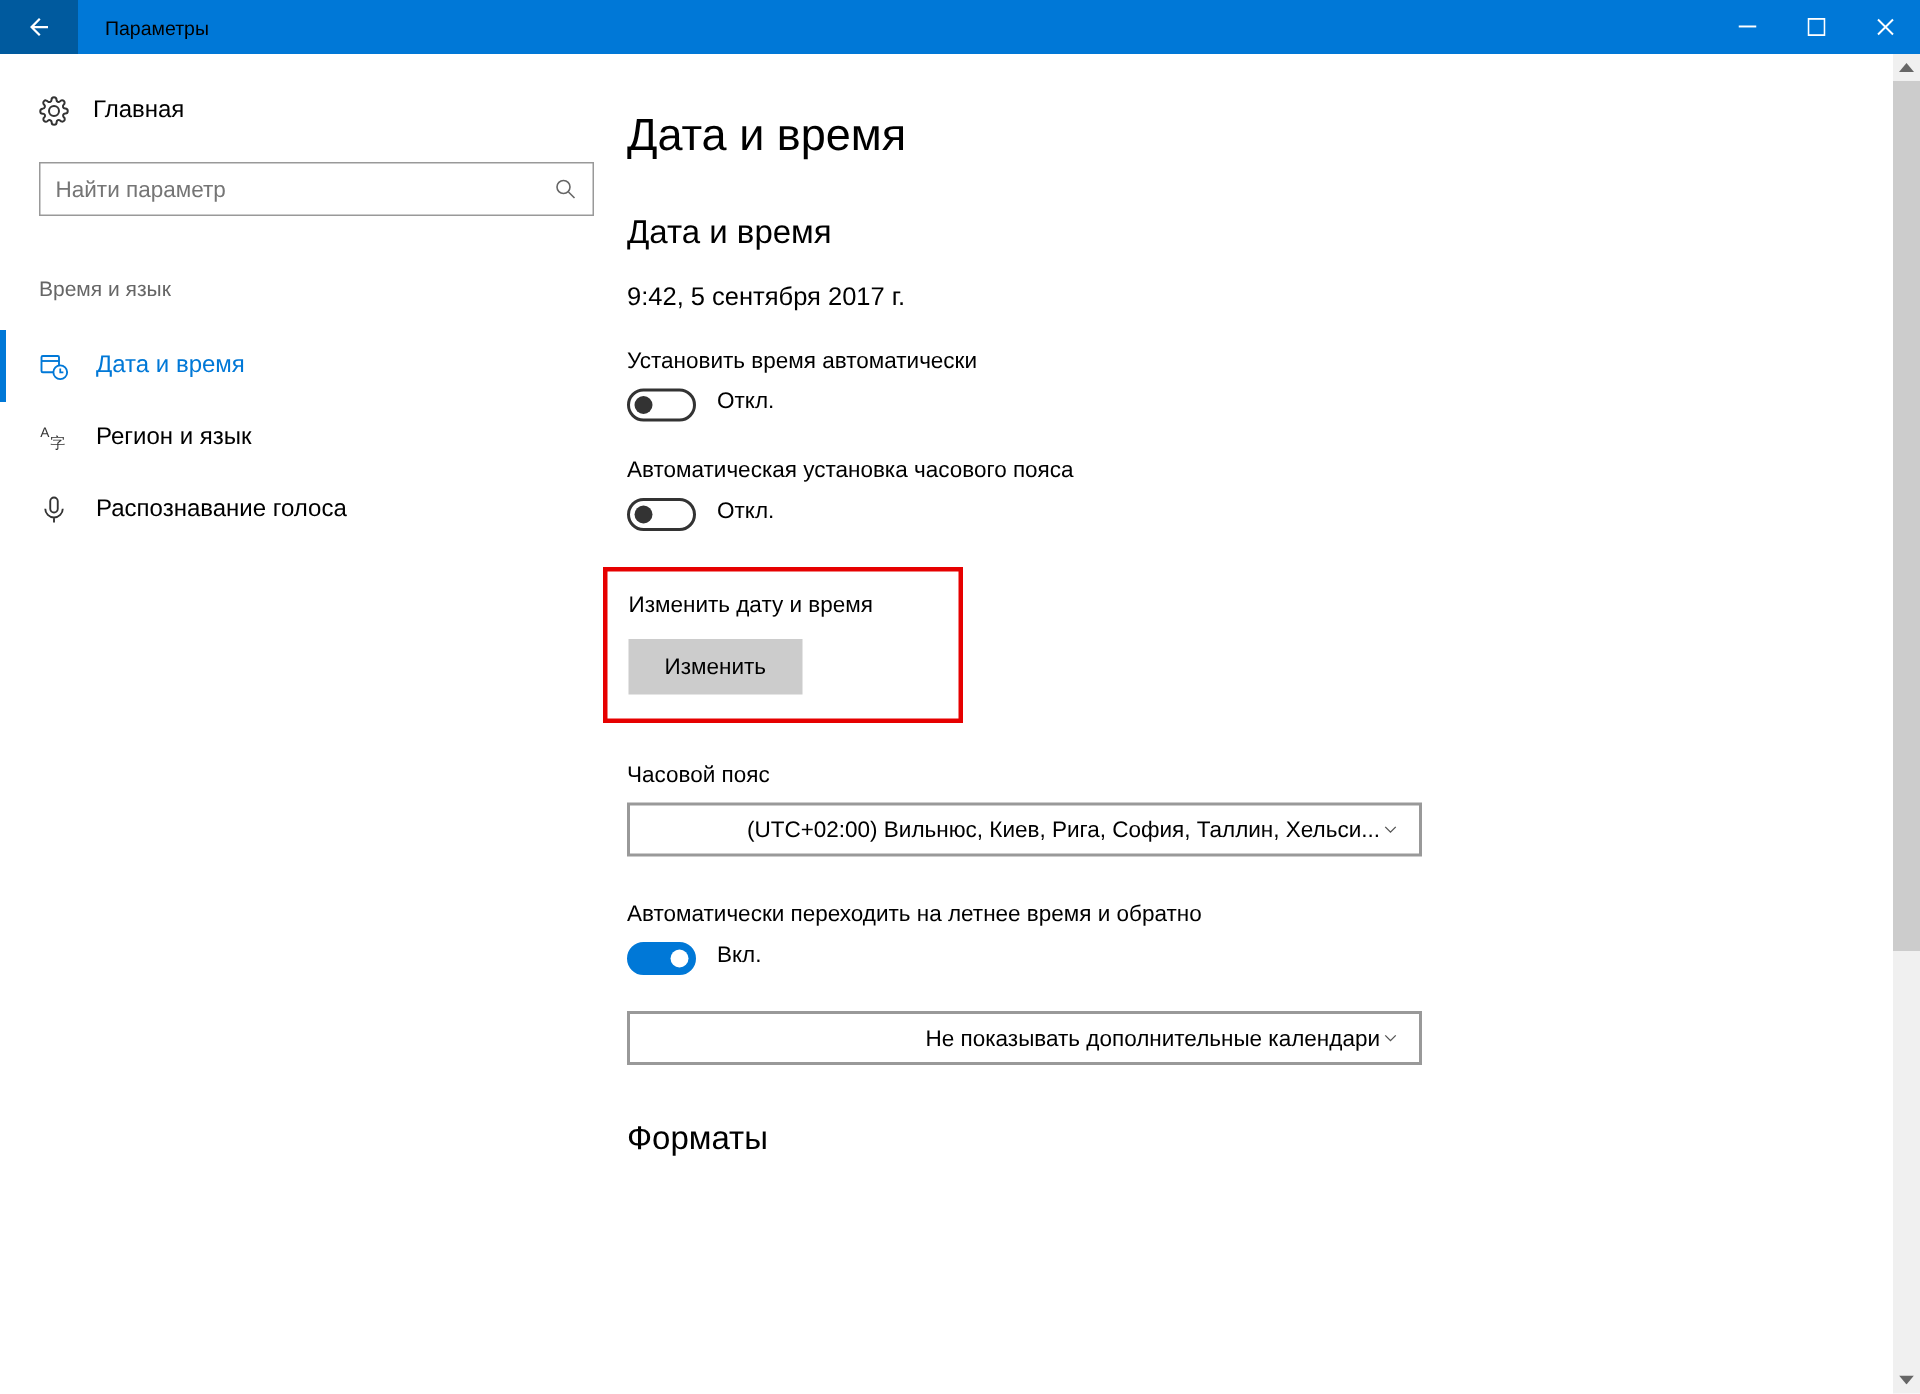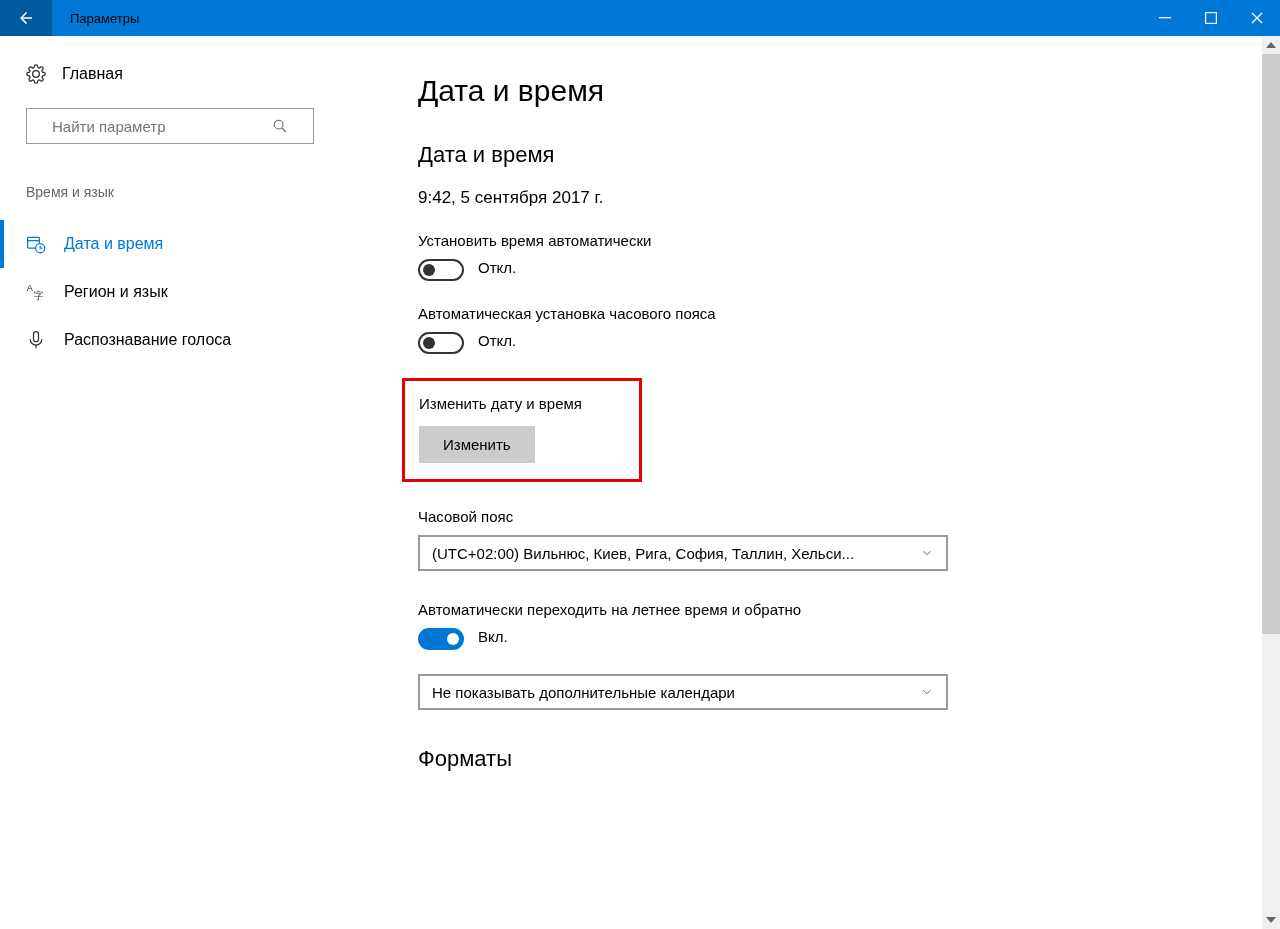--- a/index.html
+++ b/index.html
@@ -5,40 +5,40 @@
   * { box-sizing: border-box; margin: 0; padding: 0; }
   html, body { width: 1280px; height: 929px; font-family: "Segoe UI", Arial, sans-serif; background: #fff; color: #000; overflow: hidden; }
   .titlebar { height: 36px; background: #0078d7; display: flex; align-items: center; color: #000000; font-size: 13px; }
   .titlebar .back { width: 52px; height: 36px; display: flex; align-items: center; justify-content: center; background: #005a9e; }
   .titlebar .title { padding-left: 18px; flex: 1; }
   .winbtns { display: flex; }
   .winbtn { width: 46px; height: 36px; display: flex; align-items: center; justify-content: center; }
   .body { display: flex; height: calc(929px - 36px); }
   .sidebar { width: 370px; padding: 28px 26px 0 26px; }
   .home-row { display: flex; align-items: center; gap: 16px; font-size: 16px; margin-bottom: 24px; }
-  .search { width: 288px; height: 36px; border: 1px solid #999; display: flex; align-items: center; padding: 0 25px; margin-bottom: 40px; }
+  .search { width: 370px; height: 36px; border: 1px solid #999; display: flex; align-items: center; padding: 0 10px; margin-bottom: 40px; }
   .search input { flex: 1; border: none; outline: none; font-size: 15px; background: transparent; }
   .section-label { font-size: 14px; color: #666; margin-bottom: 20px; }
   .nav-item { display: flex; align-items: center; gap: 18px; height: 48px; font-size: 16px; padding-left: 0; margin-left: -26px; padding-left: 26px; width: 370px; }
   .nav-item.active { color: #0078d7; border-left: 4px solid #0078d7; padding-left: 22px; }
   .nav-item .icon { width: 20px; display: flex; justify-content: center; }
   .content { flex: 1; padding: 38px 0 0 48px; position: relative; overflow: hidden; }
   .page-title { font-size: 30px; font-weight: 500; margin-bottom: 34px; }
   .sub-title { font-size: 22px; font-weight: 500; margin-bottom: 20px; }
   .current-dt { font-size: 17px; margin-bottom: 24px; }
   .setting-label { font-size: 15px; margin-bottom: 10px; }
   .toggle-row { display: flex; align-items: flex-start; gap: 14px; margin-bottom: 24px; }
   .toggle { width: 46px; height: 22px; border-radius: 11px; border: 2px solid #333; position: relative; background: #fff; }
   .toggle .knob { width: 12px; height: 12px; border-radius: 50%; background: #333; position: absolute; top: 3px; left: 3px; }
   .toggle.on { background: #0078d7; border-color: #0078d7; }
   .toggle.on .knob { background: #fff; left: auto; right: 3px; }
   .toggle-state { font-size: 15px; }
   .change-block { border: 3px solid #e60000; padding: 14px 4px 16px 14px; width: 240px; margin-left: -16px; margin-bottom: 26px; }
   .btn { background: #ccc; border: none; font-size: 15px; padding: 10px 24px; }
-  .select { width: 530px; height: 36px; border: 2px solid #999; display: flex; align-items: center; padding: 0 12px; justify-content: space-between; margin-bottom: 30px; font-size: 15px; }
+  .select { width: 530px; height: 36px; border: 2px solid #999; display: flex; align-items: center; padding: 0 12px; justify-content: flex-end; margin-bottom: 30px; font-size: 15px; }
   .formats-title { font-size: 22px; font-weight: 500; margin-top: 36px; margin-bottom: 26px; }
   .format-row { display: flex; font-size: 15px; }
   .format-label { width: 200px; }
   .scrollbar { position: absolute; right: 0; top: 36px; width: 18px; height: calc(929px - 36px); background: #f0f0f0; }
   .scroll-thumb { position: absolute; top: 18px; left: 0; width: 18px; height: 580px; background: #ccc; }
   .scroll-up, .scroll-down { position: absolute; left: 0; width: 18px; height: 18px; display: flex; align-items: center; justify-content: center; color: #666; font-size: 9px; }
   .scroll-up { top: 0; } .scroll-down { bottom: 0; }
   svg { display: block; }
   .group { margin-bottom: 6px; }
 </style>

